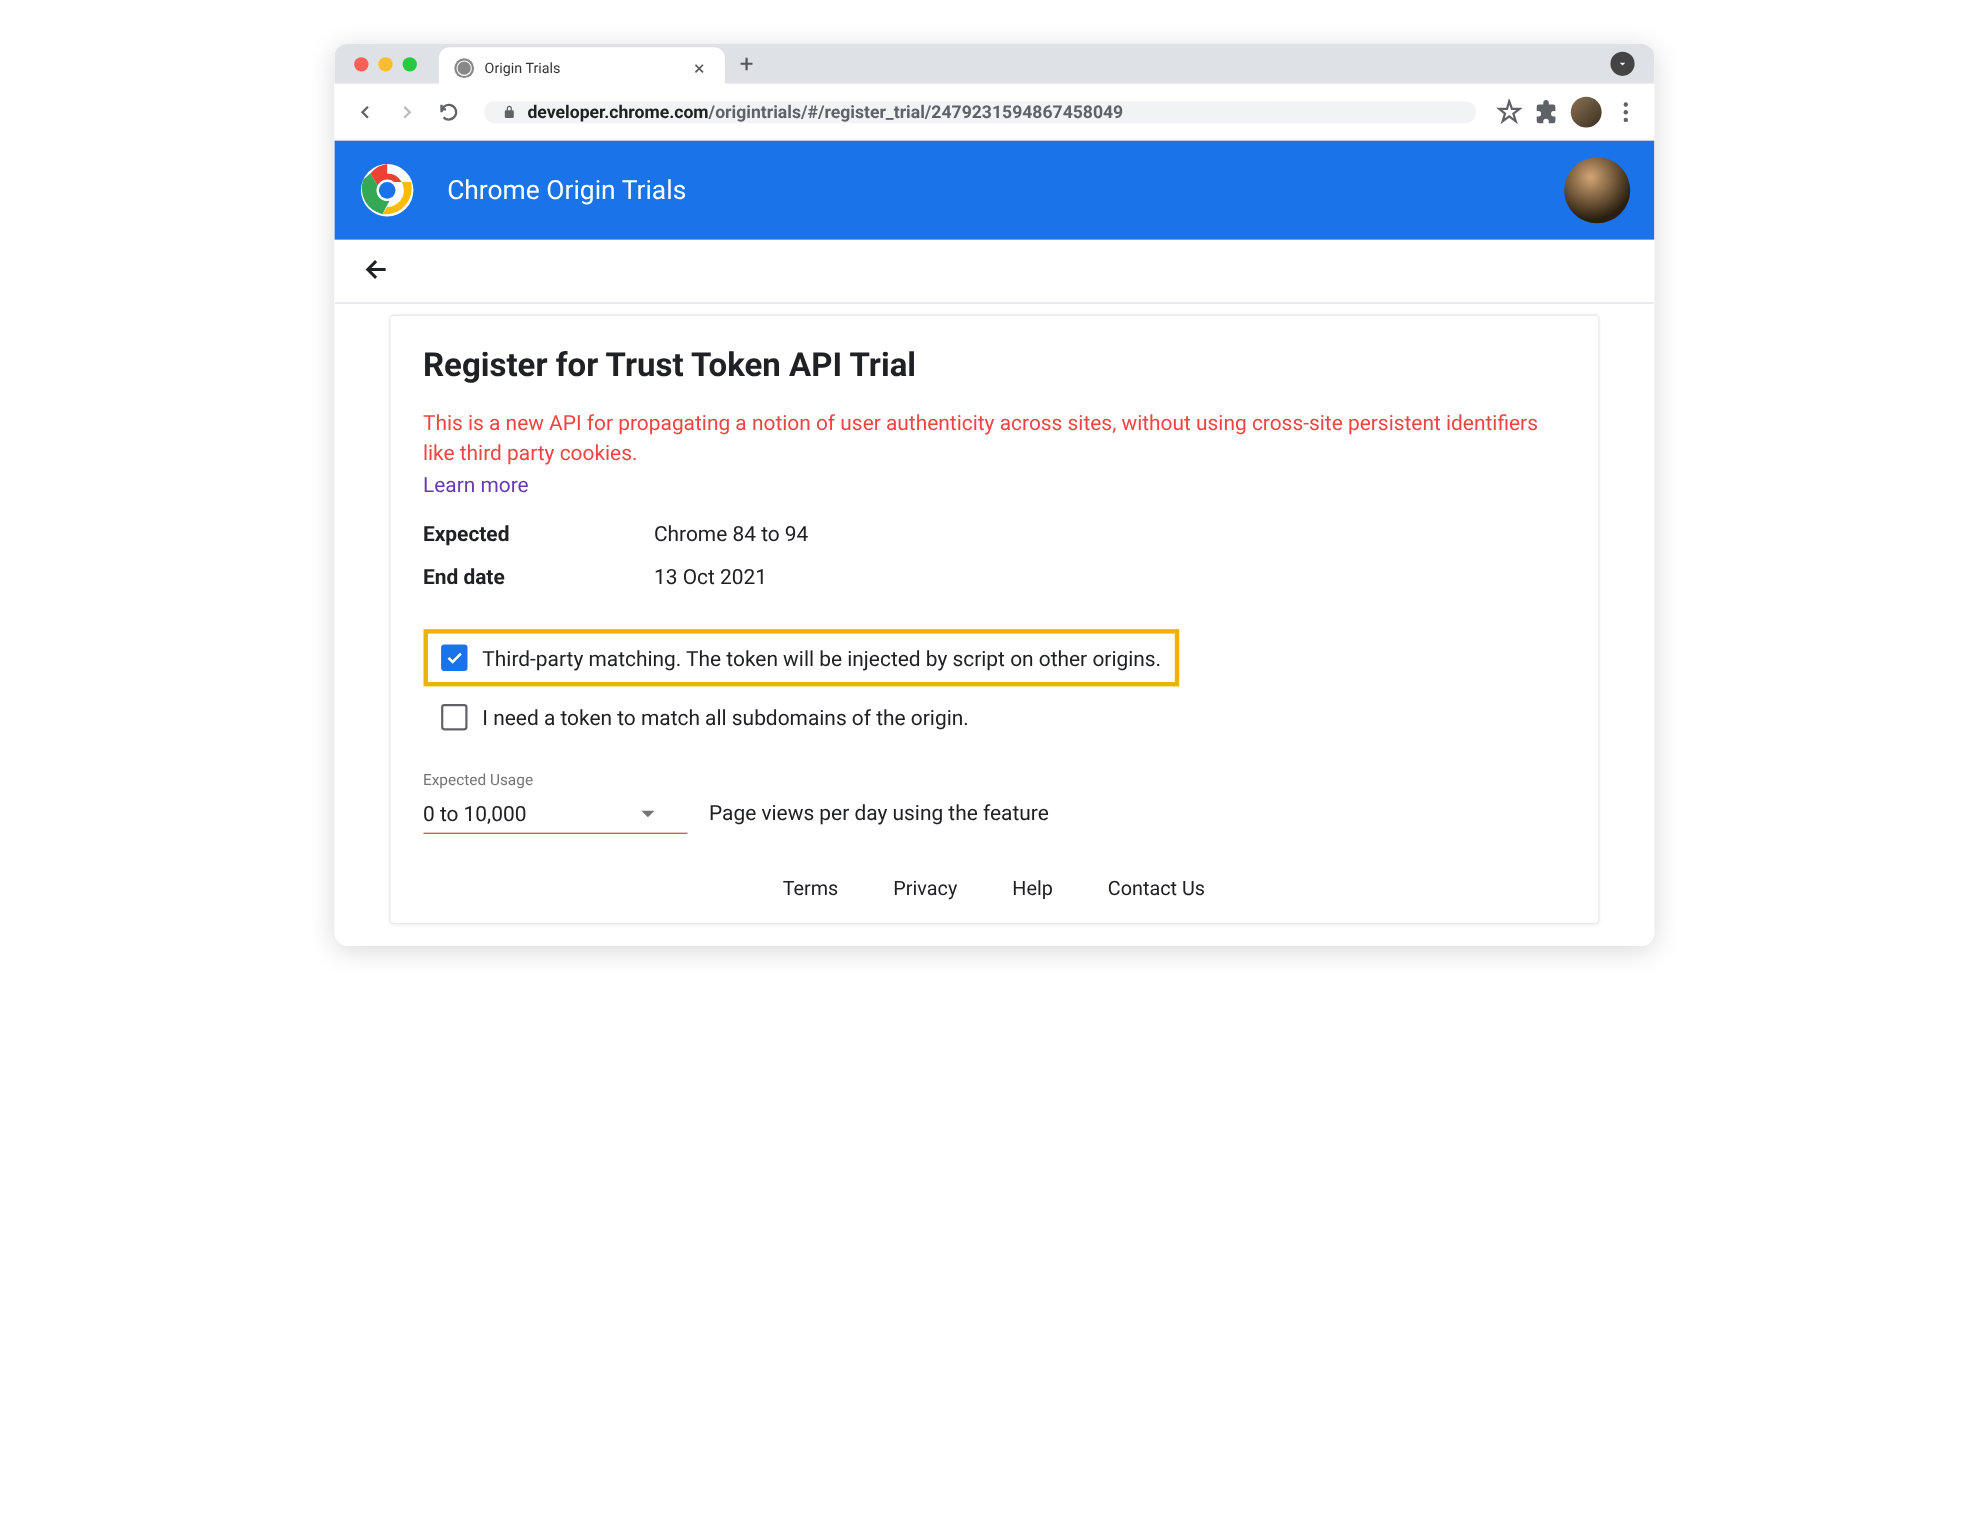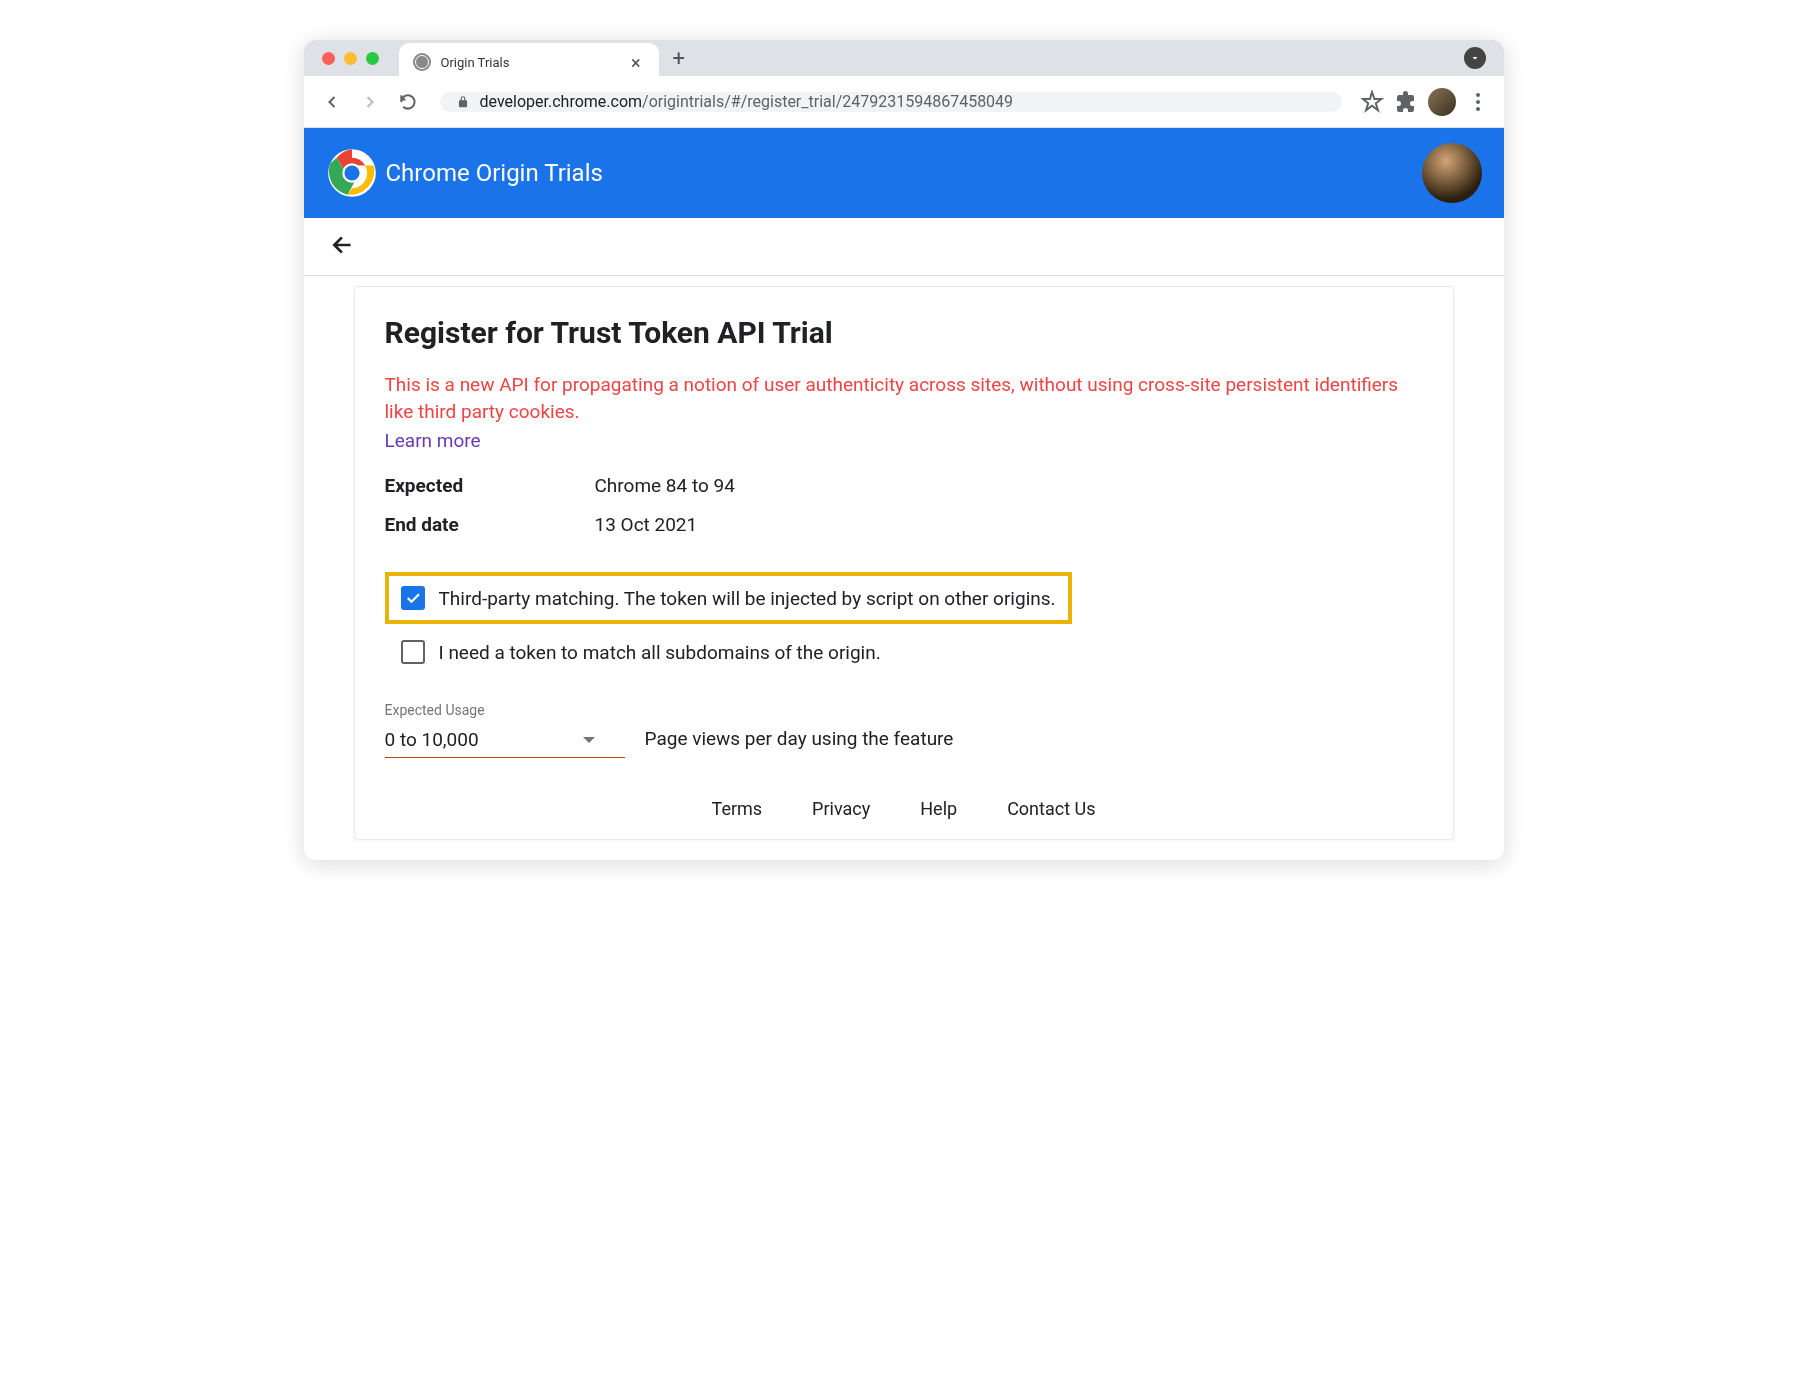--- a/index.html
+++ b/index.html
@@ -18,28 +18,28 @@
 .tab-close { font-size: 18px; color: #555; cursor: pointer; padding: 0 4px; }
 .new-tab { font-size: 22px; color: #555; margin-left: 14px; cursor: pointer; }
 .titlebar-right { margin-left: auto; display: flex; align-items: center; }
 .chevron-down-circle { width: 22px; height: 22px; background: #444; border-radius: 50%; display: flex; align-items: center; justify-content: center; }
 .chevron-down-circle svg { width: 12px; height: 12px; fill: #fff; }
 .toolbar { background: #fff; height: 52px; display: flex; align-items: center; padding: 0 14px; gap: 10px; border-bottom: 1px solid #e0e0e0; }
 .nav-button { width: 28px; height: 28px; display: flex; align-items: center; justify-content: center; cursor: pointer; border-radius: 50%; }
 .nav-button svg { width: 20px; height: 20px; }
 .nav-button.disabled svg { stroke: #bbb; }
 .nav-button:not(.disabled) svg { stroke: #5f6368; }
-.omnibox { flex: 1; background: #f1f3f4; border-radius: 20px; height: 20px; display: flex; align-items: center; padding: 0 16px; gap: 10px; margin: 0 8px; }
+.omnibox { flex: 1; background: #f1f3f4; border-radius: 20px; height: 20px; display: flex; align-items: center; padding: 0 16px; gap: 10px; margin: 0 8px; font-weight: bold; }
 .lock-icon { width: 14px; height: 14px; }
 .url-text { font-size: 16px; color: #202124; }
 .url-domain { color: #202124; }
 .url-path { color: #5f6368; }
 .toolbar-icon { width: 24px; height: 24px; display: flex; align-items: center; justify-content: center; cursor: pointer; }
 .avatar-small { width: 28px; height: 28px; border-radius: 50%; background: linear-gradient(135deg, #8b7355, #3a2f1f); }
-.header-bar { background: #1a73e8; height: 90px; display: flex; align-items: center; padding: 0 22px; }
+.header-bar { background: #1a73e8; height: 90px; display: flex; align-items: center; padding: 0 22px; gap: 21px; }
 .chrome-logo { width: 52px; height: 52px; position: relative; margin-right: 8px; }
 .header-title { color: #fff; font-size: 24px; font-weight: 400; }
 .header-avatar { width: 60px; height: 60px; border-radius: 50%; margin-left: auto; background: radial-gradient(circle at 40% 30%, #d4a574, #2a1f0f 70%); }
 .subheader { background: #fff; height: 58px; display: flex; align-items: center; padding: 0 26px; border-bottom: 1px solid #dadce0; }
 .back-arrow { cursor: pointer; }
 .back-arrow svg { width: 26px; height: 26px; stroke: #202124; }
 .content-area { padding: 10px 50px 20px; }
 .card { background: #fff; border: 1px solid #e8e8e8; border-radius: 4px; padding: 28px 30px 10px; box-shadow: 0 1px 3px rgba(0,0,0,0.05); }
 .page-title { font-size: 30px; font-weight: 700; color: #202124; margin-bottom: 22px; }
 .description { font-size: 19px; color: #ef4444; line-height: 1.4; margin-bottom: 4px; }

